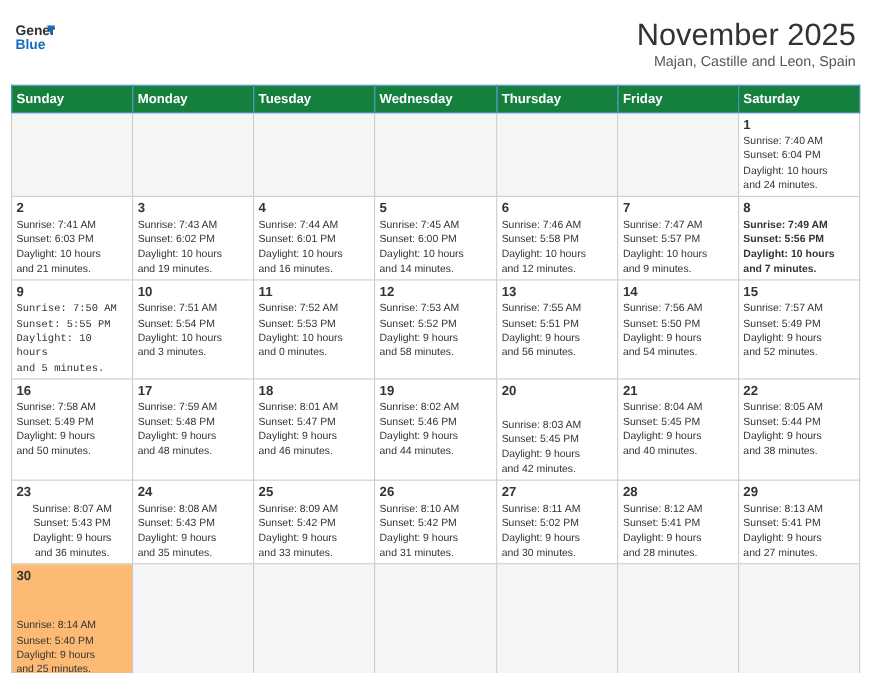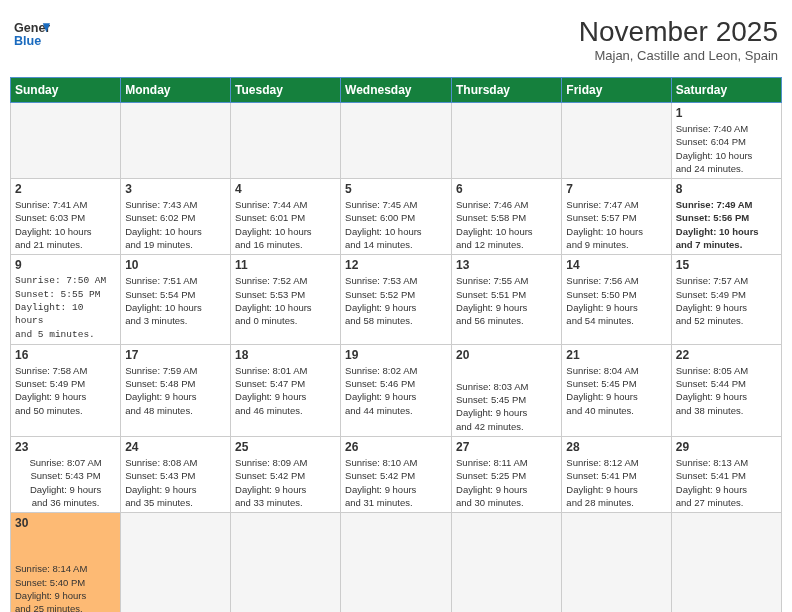--- a/index.html
+++ b/index.html
@@ -310,21 +310,21 @@
         <td class="has-data">
           <span class="day-number">26</span>
           <div class="day-info" style="white-space: pre-line;">Sunrise: 8:10 AM
 Sunset: 5:42 PM
 Daylight: 9 hours
 and 31 minutes.</div>
         </td>
         <td class="has-data">
           <span class="day-number">27</span>
           <div class="day-info" style="white-space: pre-line;">Sunrise: 8:11 AM
-Sunset: 5:25 PM
+Sunset: 5:02 PM
 Daylight: 9 hours
 and 30 minutes.</div>
         </td>
         <td class="has-data">
           <span class="day-number">28</span>
           <div class="day-info" style="white-space: pre-line;">Sunrise: 8:12 AM
 Sunset: 5:41 PM
 Daylight: 9 hours
 and 28 minutes.</div>
         </td>

